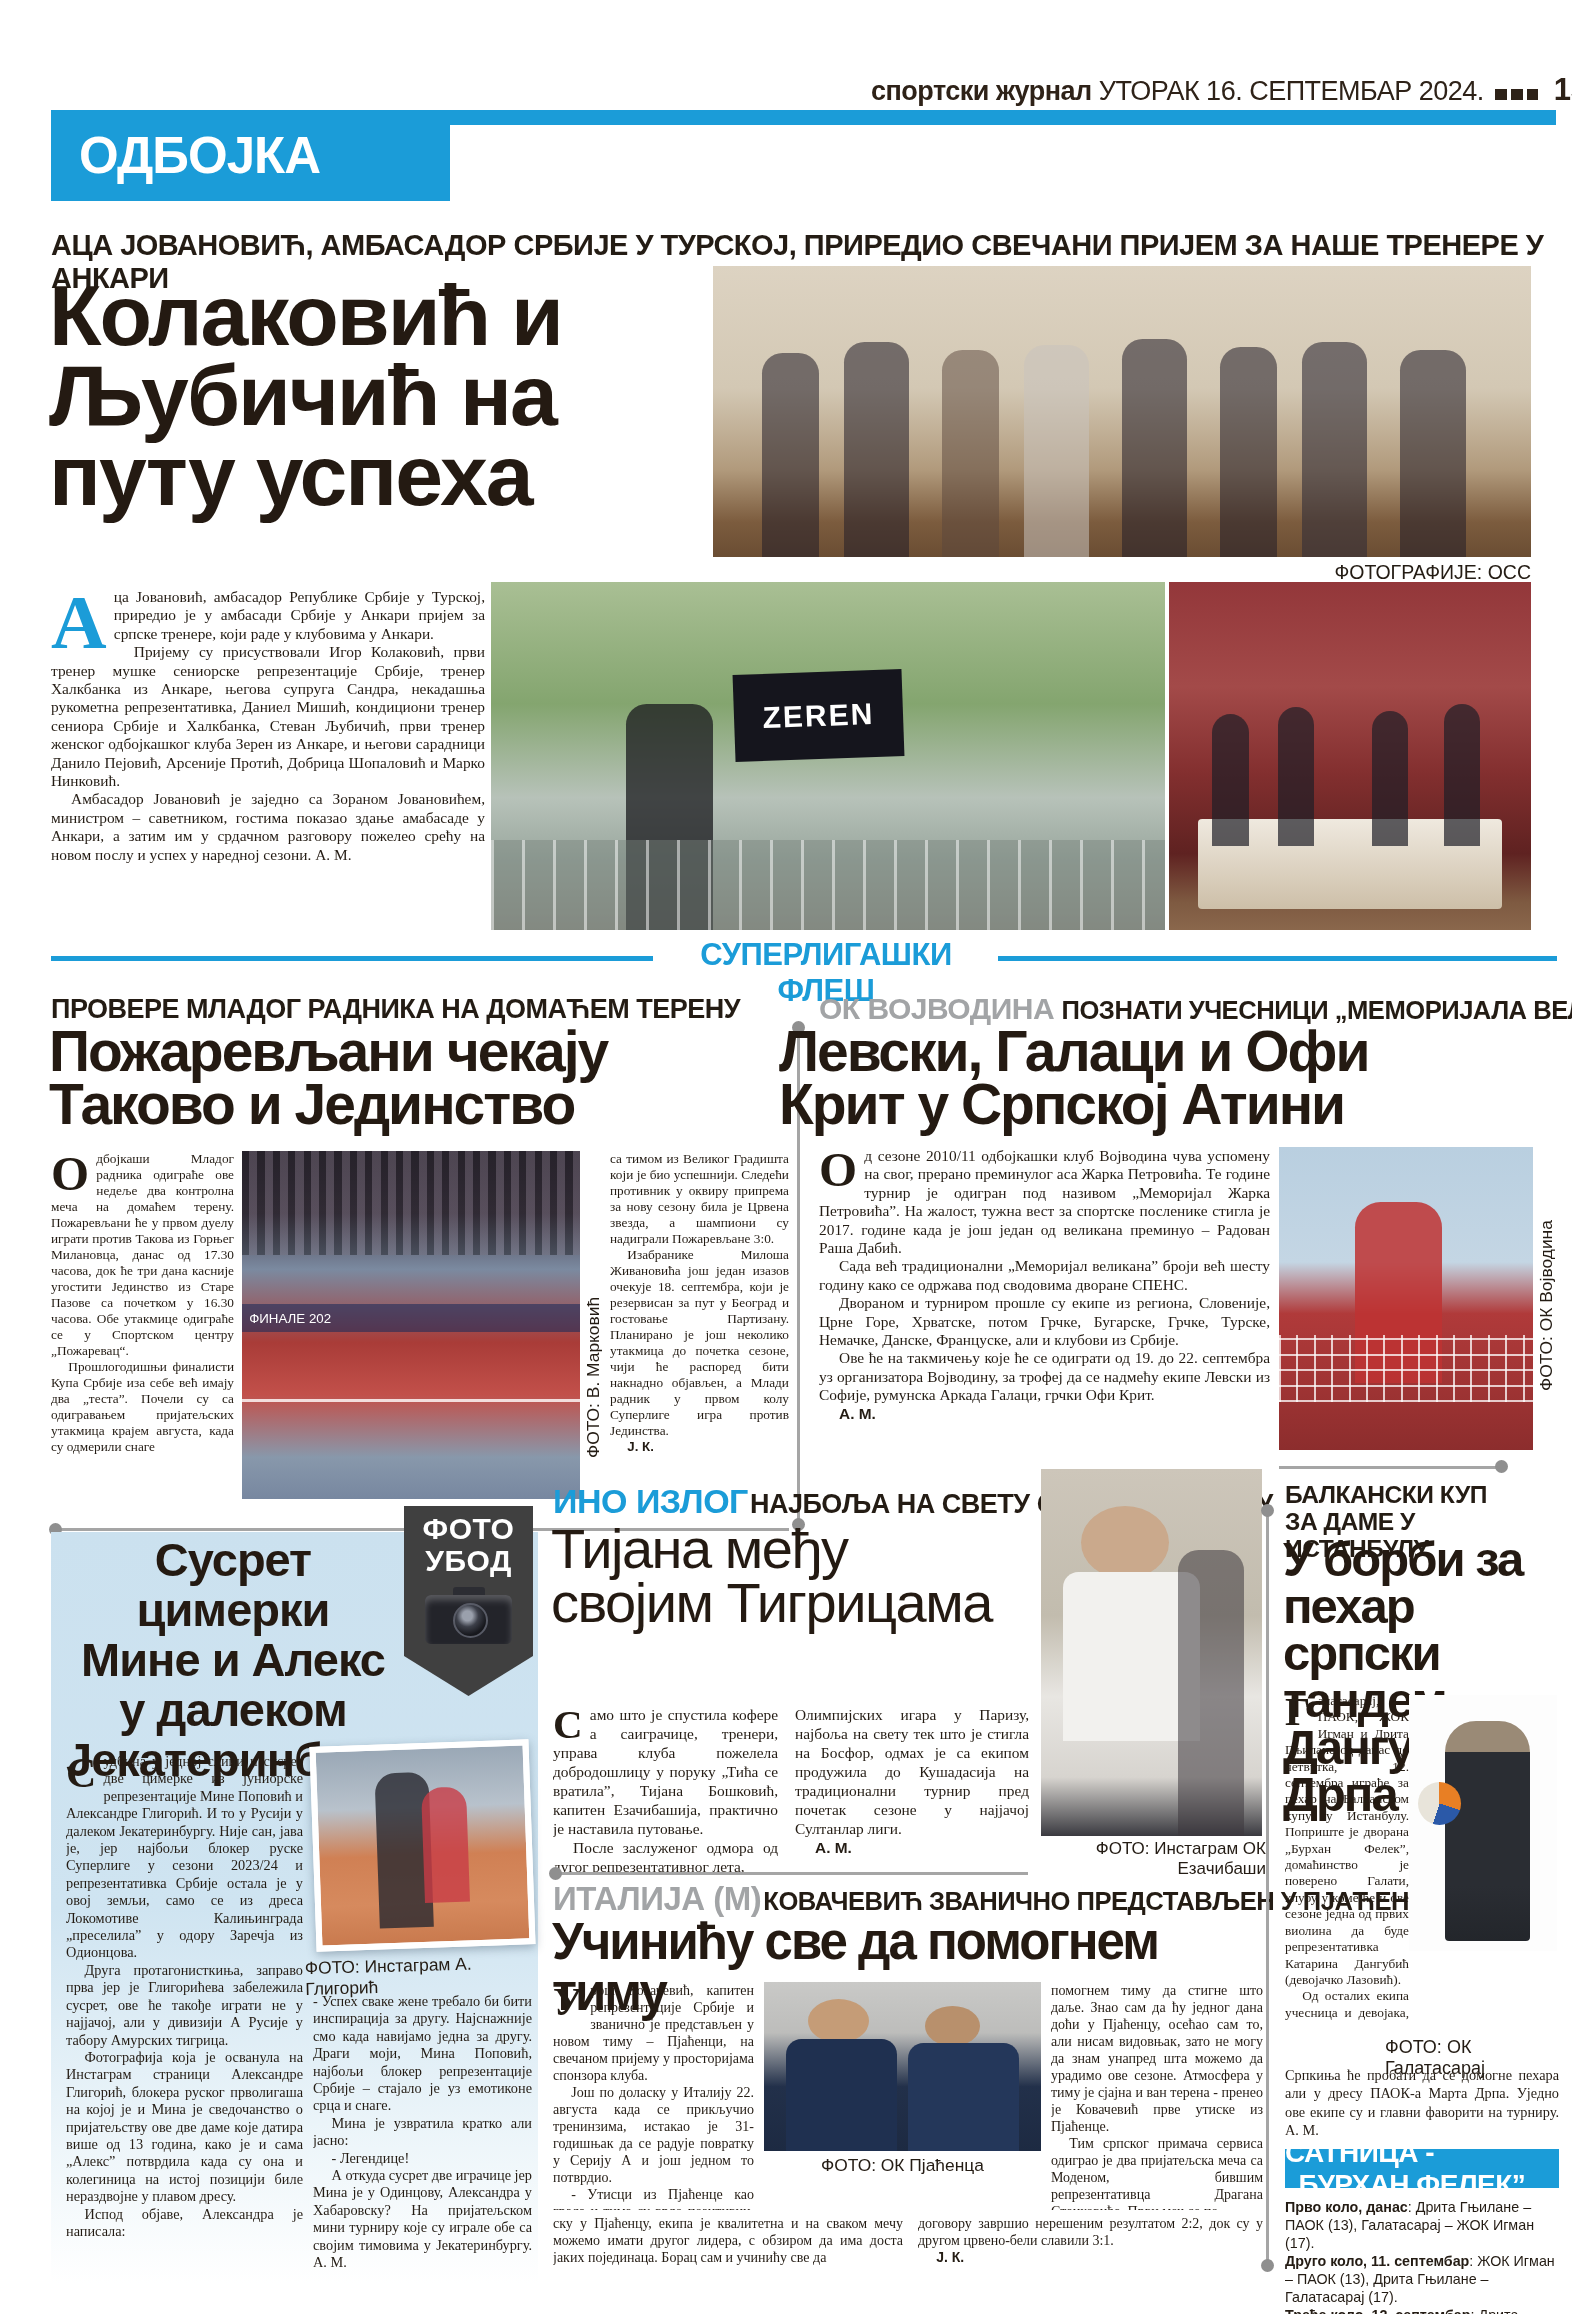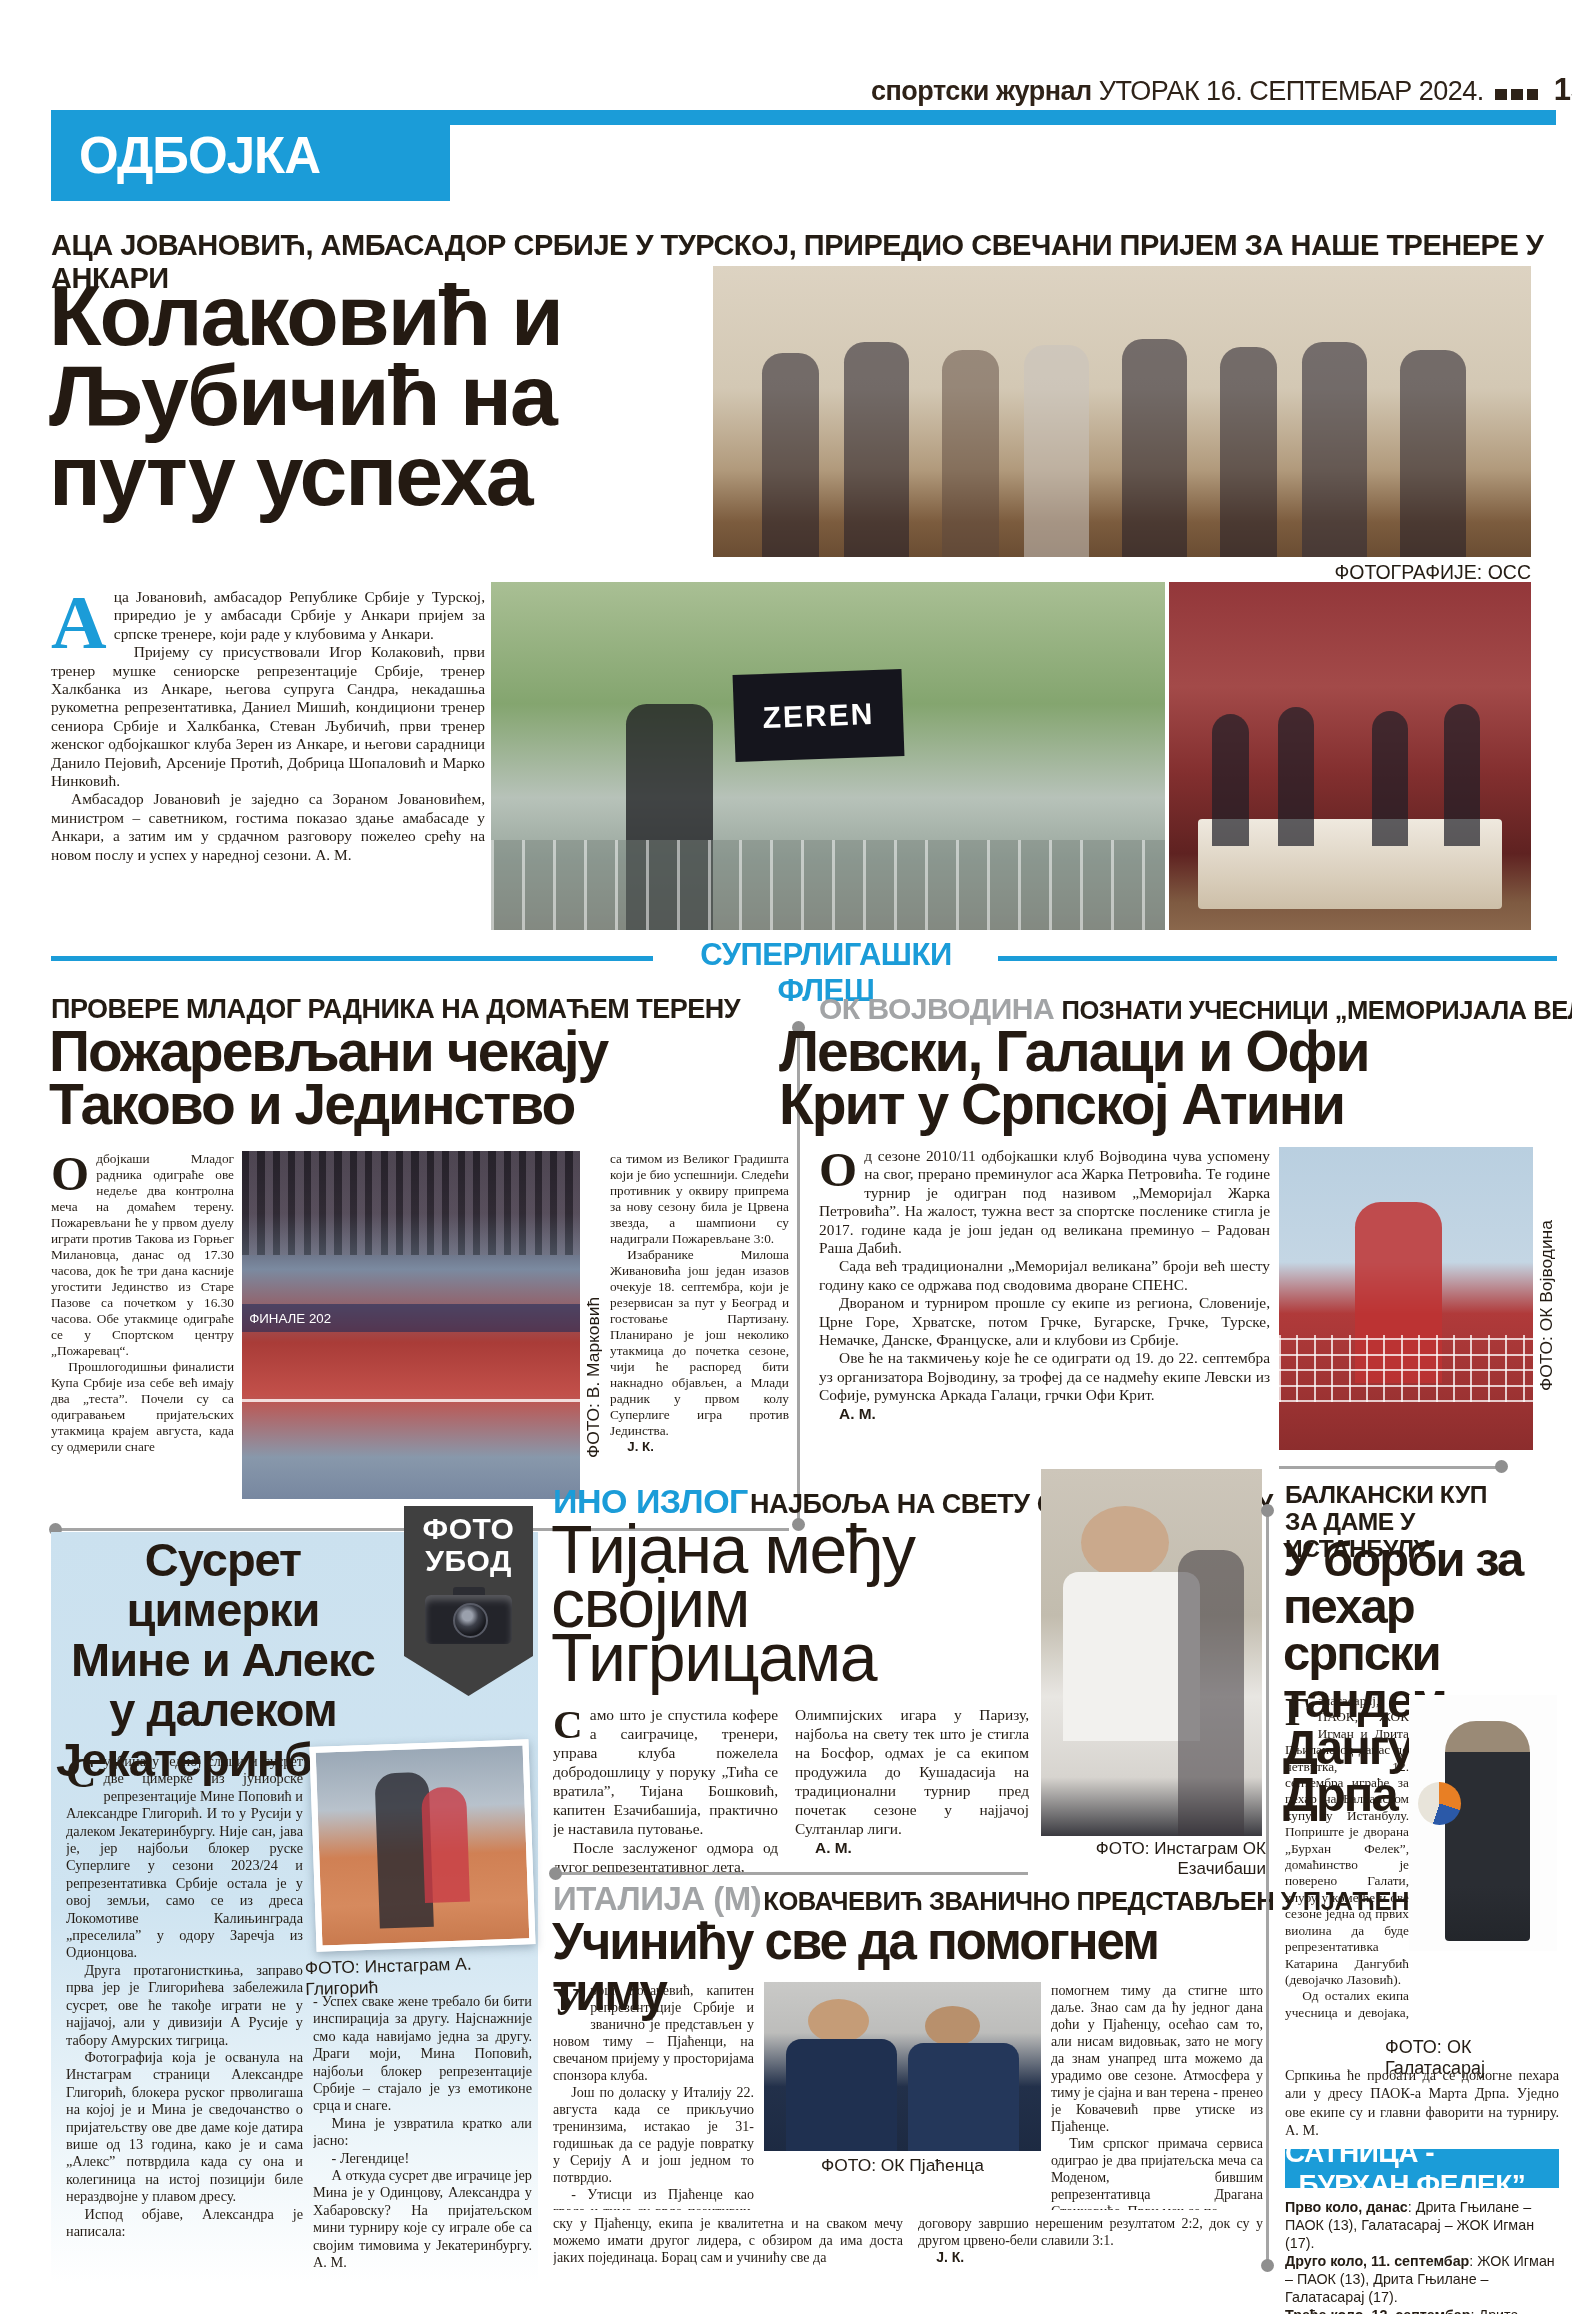--- a/index.html
+++ b/index.html
@@ -81,33 +81,33 @@
          clip-path:polygon(0 0,100% 0,100% 79%,50% 100%,0 79%);text-align:center;}
   .badge .bt{color:#fff;font-family:"Liberation Sans",sans-serif;font-weight:bold;font-size:30px;
              letter-spacing:0.5px;line-height:32px;}
   .badge .bt:first-child{margin-top:7.2px;}
   .cam{position:relative;width:87px;height:61px;margin:8.2px auto 0;}
   .cam-body{position:absolute;left:0;top:9.2px;width:87px;height:49px;background:#23242a;border-radius:6.1px;
       box-shadow:inset 0 5.1px 7.2px rgba(255,255,255,0.25);}
   .cam-top{position:absolute;left:28px;top:2px;width:32px;height:12.3px;background:#2c2d33;border-radius:3.1px 3.1px 0 0;}
   .cam-lens{position:absolute;left:28px;top:17.4px;width:31px;height:31px;border-radius:50%;
       background:radial-gradient(circle at 40% 35%,#9aa0ac 0 18%,#3c3f49 40%,#17181d 70%);border:2.6px solid #585b66;}
-  .box-title{top:1535px;left:56px;width:334px;text-align:center;font-size:47px;line-height:50px;letter-spacing:-1px;}
+  .box-title{top:1535px;left:66px;width:334px;text-align:center;font-size:47px;line-height:50px;letter-spacing:-1px;}
   .box-col1{top:1753px;left:66px;width:237px;height:515px;font-size:14.3px;line-height:17.4px;}
   .box-col2{top:1993px;left:313px;width:219px;height:281px;font-size:14.3px;line-height:17.4px;}
   .glig-photo{top:1743px;left:313px;width:219px;height:205px;background:#fff;border:6.1px solid #fff;
       box-shadow:0 3.1px 9.2px rgba(40,60,80,0.35);transform:rotate(-2deg);box-sizing:border-box;}
   .glig-inner{width:100%;height:100%;
       background:linear-gradient(180deg,#9aa8b6 0%,#b8c2cc 30%,#d08054 55%,#d68a5e 80%,#c97a4e 100%);}
   .glig-caption{top:1955px;left:305px;width:231px;font-size:17.4px;transform:rotate(-1.5deg);}
   
   .ino-kicker{top:1482px;left:553px;width:712px;white-space:nowrap;}
   .ino-kicker .lab{color:#1b9cd8;font-family:"Liberation Sans",sans-serif;font-weight:bold;font-size:34px;letter-spacing:-0.5px;}
   .ino-kicker .kic{font-family:"Liberation Sans",sans-serif;font-weight:bold;font-size:27px;letter-spacing:-0.5px;}
-  .ino-headline{top:1522px;left:551px;width:512px;font-size:68px;line-height:54px;letter-spacing:-1.5px;font-weight:normal;}
+  .ino-headline{top:1522px;left:551px;width:512px;font-size:56px;line-height:54px;letter-spacing:-1.5px;font-weight:normal;}
   .ino-col1{top:1705px;left:553px;width:225px;height:172px;}
   .ino-col2{top:1705px;left:795px;width:234px;height:172px;}
   .tij-photo{top:1469px;left:1041px;width:221px;height:367px;
       background:linear-gradient(180deg,#cdc6ba 0%,#c2bcae 40%,#e8e6e2 62%,#d7d4cf 84%,#3a3a40 100%);}
   .tij-caption{top:1839px;left:1035px;width:231px;text-align:right;font-size:17px;}
   .ino-brule{top:1872px;left:553px;width:475px;}
   
   .ita-kicker{top:1880px;left:553px;width:712px;white-space:nowrap;}
   .ita-kicker .lab{color:#a2a4a6;font-family:"Liberation Sans",sans-serif;font-weight:bold;font-size:33px;letter-spacing:-0.5px;}
   .ita-kicker .kic{font-family:"Liberation Sans",sans-serif;font-weight:bold;font-size:25.6px;letter-spacing:-0.5px;}

